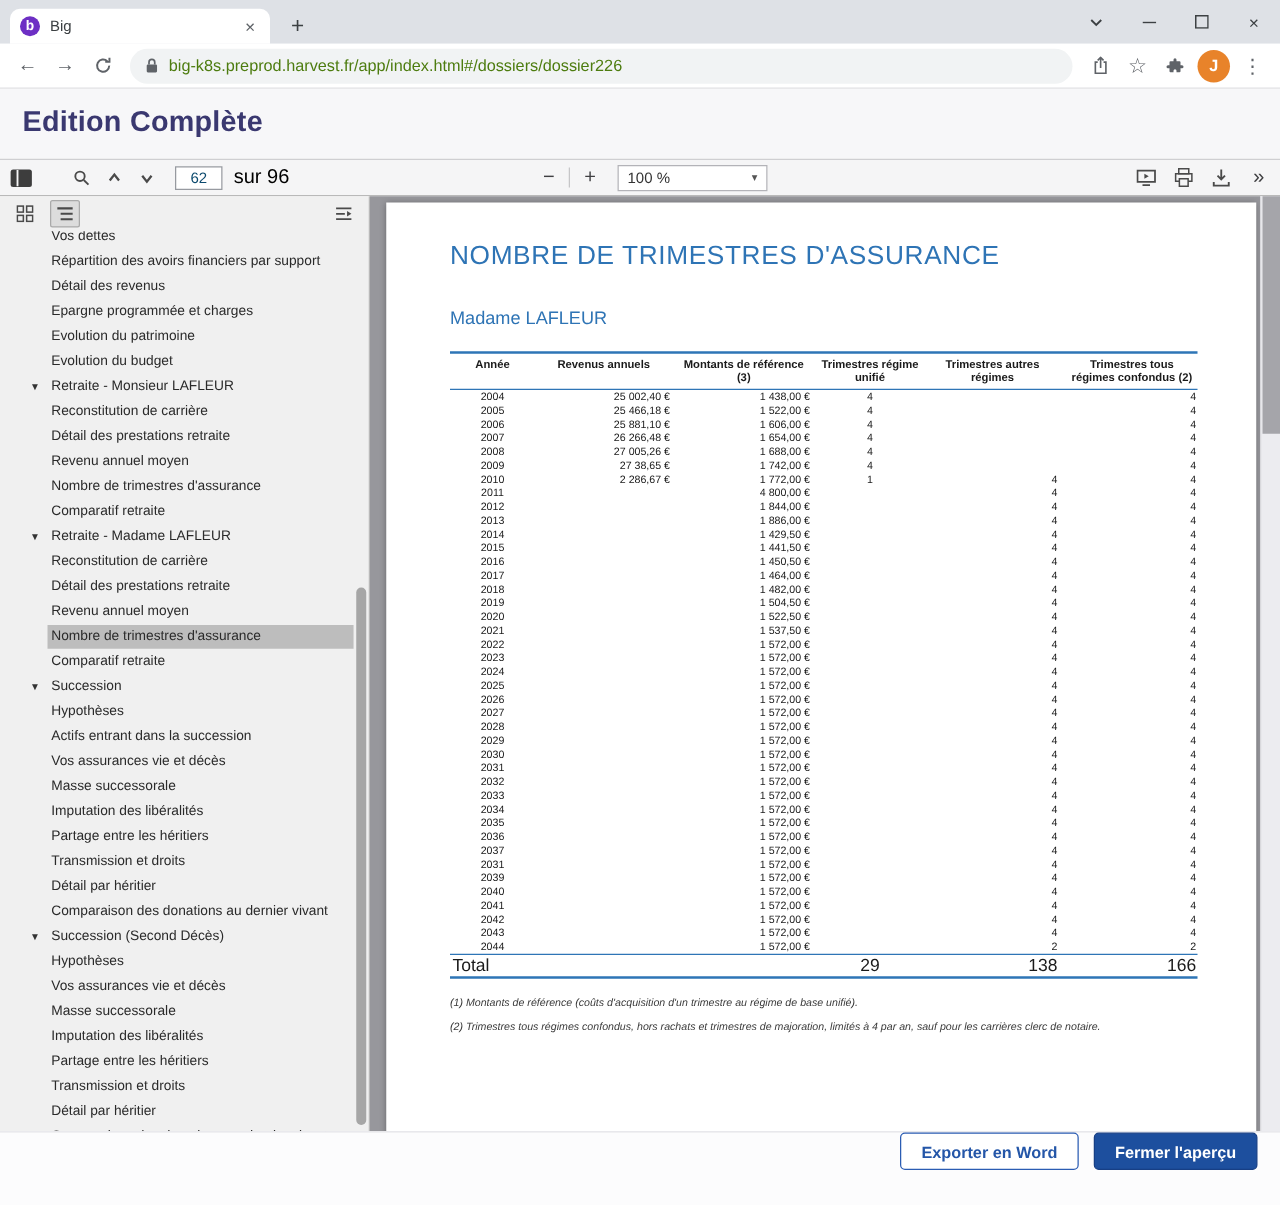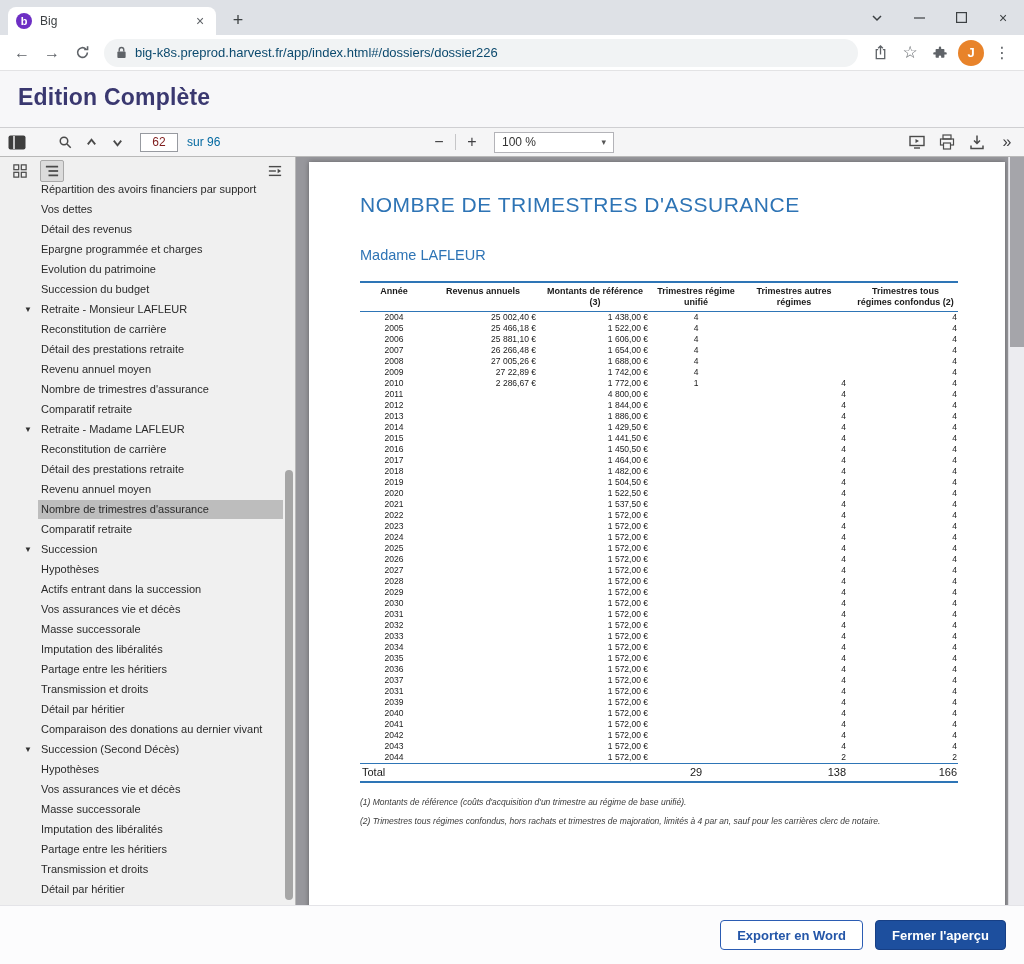--- a/index.html
+++ b/index.html
@@ -19,41 +19,41 @@
     display:flex; align-items:center; justify-content:center; border-radius:50%; }
   .win-controls { position:absolute; right:0; top:0; height:35px; display:flex; }
   .wc { width:42px; height:100%; display:flex; align-items:center; justify-content:center; color:#3c4043; font-size:14px; }
 
   .addressbar { position:absolute; top:35px; left:0; right:0; height:35px; background:#fff;
     display:flex; align-items:center; padding:0 8px; gap:2px; }
   .nav-ic { width:28px; height:28px; display:flex; align-items:center; justify-content:center;
     color:#5f6368; font-size:16px; border-radius:50%; }
   .url-pill { flex:1; height:28px; background:#f1f3f4; border-radius:14px; display:flex;
     align-items:center; padding:0 12px; gap:8px; margin:0 6px; min-width:0; }
-  .url-text { font-size:13px; color:#0c4a6e; white-space:nowrap; overflow:hidden; }
+  .url-text { font-size:13px; color:#4d7c0f; white-space:nowrap; overflow:hidden; }
   .avatar { width:26px; height:26px; border-radius:50%; background:#e8832a; color:#fff; font-weight:bold;
     font-size:13px; display:flex; align-items:center; justify-content:center; margin:0 2px; }
   .star { font-size:17px; }
   .kebab { font-size:16px; letter-spacing:0; }
 
   
   .appheader { position:absolute; top:70px; height:57px; left:0; right:0; background:#f7f7f9; border-top:1px solid #e3e3e5; }
   .appheader h1 { margin:0; padding:13px 0 0 18px; font-size:23px; font-weight:bold; color:#3a3870; letter-spacing:.2px; }
 
   
   .pdftoolbar { position:absolute; top:127px; height:30px; left:0; right:0; background:#f5f5f6;
     border-top:1px solid #cfcfd2; border-bottom:1px solid #b9b9b9; }
   .tleft { position:absolute; left:4px; top:1px; display:flex; align-items:center; height:26px; }
   .tcenter { position:absolute; left:426px; top:1px; display:flex; align-items:center; height:26px; }
   .tright { position:absolute; right:4px; top:1px; display:flex; align-items:center; height:26px; gap:4px; }
   .tbtn { width:26px; height:24px; display:flex; align-items:center; justify-content:center; border-radius:2px; color:#3f3f42; }
   .tbtn.txt { font-size:16px; }
   .pageinput { width:38px; height:19px; border:1px solid #979aa0; text-align:center; font-size:12px;
-    color:#7f1d1d; background:#fff; margin-left:10px; font-family:inherit; }
-  .pagecount { font-size:12px; color:#0369a1; margin-left:9px; }
+    color:#0c4a6e; background:#fff; margin-left:10px; font-family:inherit; }
+  .pagecount { font-size:16px; color:#000000; margin-left:9px; }
   .sep { width:1px; height:16px; background:#c6c6c8; margin:0 3px; }
   .zoomsel { width:120px; height:21px; background:#fff; border:1px solid #b3b3b8; display:flex;
     align-items:center; padding:0 7px; font-size:12px; color:#333; margin-left:9px; }
   .zoomsel .dd { margin-left:auto; font-size:9px; color:#555; }
 
   
   .main { position:absolute; top:157px; bottom:59px; left:0; right:0; }
 
   .sidebar { position:absolute; left:0; top:0; bottom:0; width:296px; background:#f0f0f0; border-right:1px solid #b9b9b9; }
   .sidebar-head { height:28px; display:flex; align-items:center; padding:0 8px; gap:8px; }
@@ -81,31 +81,31 @@
   .qtable { border-collapse:collapse; table-layout:fixed; width:598px; border-top:2px solid #2e75b6; }
   .qtable th { font-size:9px; font-weight:bold; color:#1a1a1a; text-align:center; vertical-align:top;
     padding:3px 2px 4px; line-height:10.5px; border-bottom:1px solid #2e75b6; }
   .qtable td { font-size:8.5px; color:#1a1a1a; height:11px; line-height:11px; padding:0; white-space:nowrap; }
   .c1 { text-align:center; }
   .c2,.c3 { text-align:right; padding-right:4px !important; }
   .c4 { text-align:center; }
   .c5 { text-align:right; padding-right:6px !important; }
   .c6 { text-align:right; padding-right:1px !important; }
   .qtable tfoot td { border-top:1px solid #2e75b6; border-bottom:2px solid #2e75b6;
-    height:17px; line-height:17px; font-size:11px; }
+    height:17px; line-height:17px; font-size:14px; }
   .qtable tfoot .c1 { text-align:left; padding-left:2px; }
   .fn { font-size:8.5px; font-style:italic; color:#3a3a3a; margin:0 0 9px; }
   .fn.first { margin-top:14px; }
 
   .vscrollbar { position:absolute; right:0; top:0; bottom:0; width:16px; background:#ececf0; border-left:1px solid #d8d8dc; }
   .vthumb { position:absolute; top:0; left:1px; width:14px; height:190px; background:#a5a5aa; }
 
   
   .footerbar { position:absolute; bottom:0; left:0; right:0; height:59px; background:#fcfcfd;
-    border-top:1px solid #e4e4e8; display:flex; align-items:center; justify-content:flex-end;
+    border-top:1px solid #e4e4e8; display:flex; align-items:flex-start; justify-content:flex-end;
     gap:12px; padding-right:18px; }
   .btn-outline { height:30px; padding:0 16px; border:1px solid #2b5cb3; background:#fff; color:#2456a8;
     font-weight:bold; font-size:13px; border-radius:4px; font-family:inherit; cursor:pointer; }
   .btn-primary { height:30px; padding:0 16px; border:1px solid #173f85; background:#1d4f9e; color:#fff;
     font-weight:bold; font-size:13px; border-radius:4px; font-family:inherit; cursor:pointer; }
 
   svg { display:block; }
 </style>
 </head>
 <body>
@@ -269,41 +269,41 @@
                 <line x1="1" y1="13" x2="15" y2="13"></line>
               </g>
               <path d="M11 5.5l4 2.5-4 2.5z" fill="#4a4a4a"></path>
             </svg>
         </span>
       </div>
       <div class="outline">
 
       <div class="outline-item">
           <span class="caret"></span>
+          <span class="olabel">Vos dettes</span>
+        </div>
+          <div class="outline-item">
+          <span class="caret"></span>
           <span class="olabel">Répartition des avoirs financiers par support</span>
         </div>
           <div class="outline-item">
           <span class="caret"></span>
-          <span class="olabel">Vos dettes</span>
-        </div>
-          <div class="outline-item">
-          <span class="caret"></span>
           <span class="olabel">Détail des revenus</span>
         </div>
           <div class="outline-item">
           <span class="caret"></span>
           <span class="olabel">Epargne programmée et charges</span>
         </div>
           <div class="outline-item">
           <span class="caret"></span>
           <span class="olabel">Evolution du patrimoine</span>
         </div>
           <div class="outline-item">
           <span class="caret"></span>
-          <span class="olabel">Succession du budget</span>
+          <span class="olabel">Evolution du budget</span>
         </div>
           <div class="outline-item">
           <span class="caret on"></span>
           <span class="olabel">Retraite - Monsieur LAFLEUR</span>
         </div>
           <div class="outline-item">
           <span class="caret"></span>
           <span class="olabel">Reconstitution de carrière</span>
         </div>
           <div class="outline-item">
@@ -487,21 +487,21 @@
               <tr>
               <td class="c1">2008</td>
               <td class="c2">27 005,26 €</td>
               <td class="c3">1 688,00 €</td>
               <td class="c4">4</td>
               <td class="c5"></td>
               <td class="c6">4</td>
             </tr>
               <tr>
               <td class="c1">2009</td>
-              <td class="c2">27 22,89 €</td>
+              <td class="c2">27 38,65 €</td>
               <td class="c3">1 742,00 €</td>
               <td class="c4">4</td>
               <td class="c5"></td>
               <td class="c6">4</td>
             </tr>
               <tr>
               <td class="c1">2010</td>
               <td class="c2">2 286,67 €</td>
               <td class="c3">1 772,00 €</td>
               <td class="c4">1</td>

